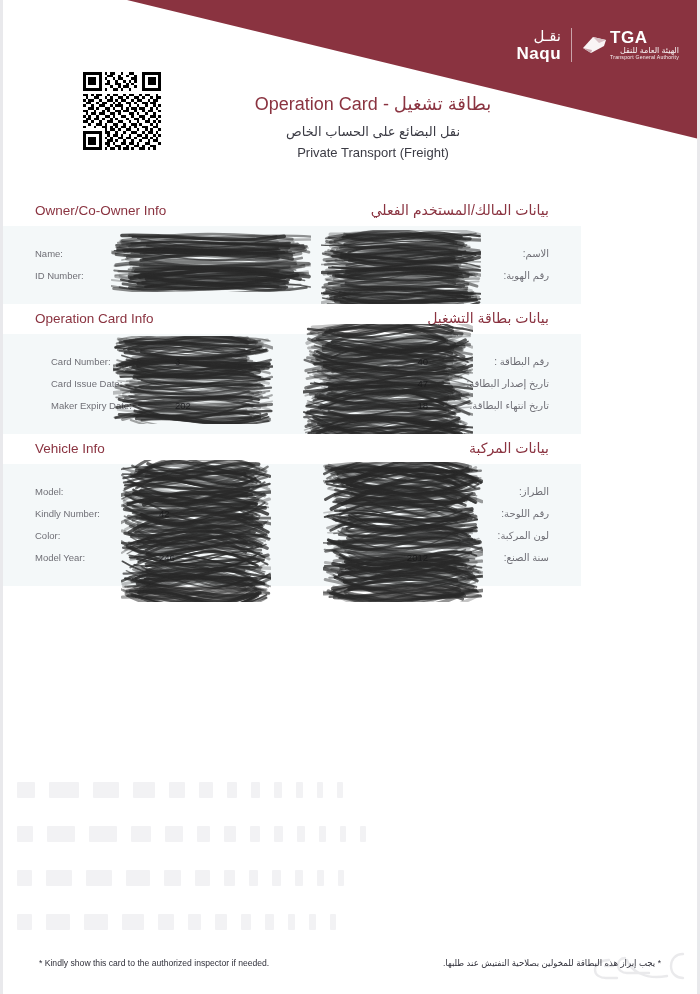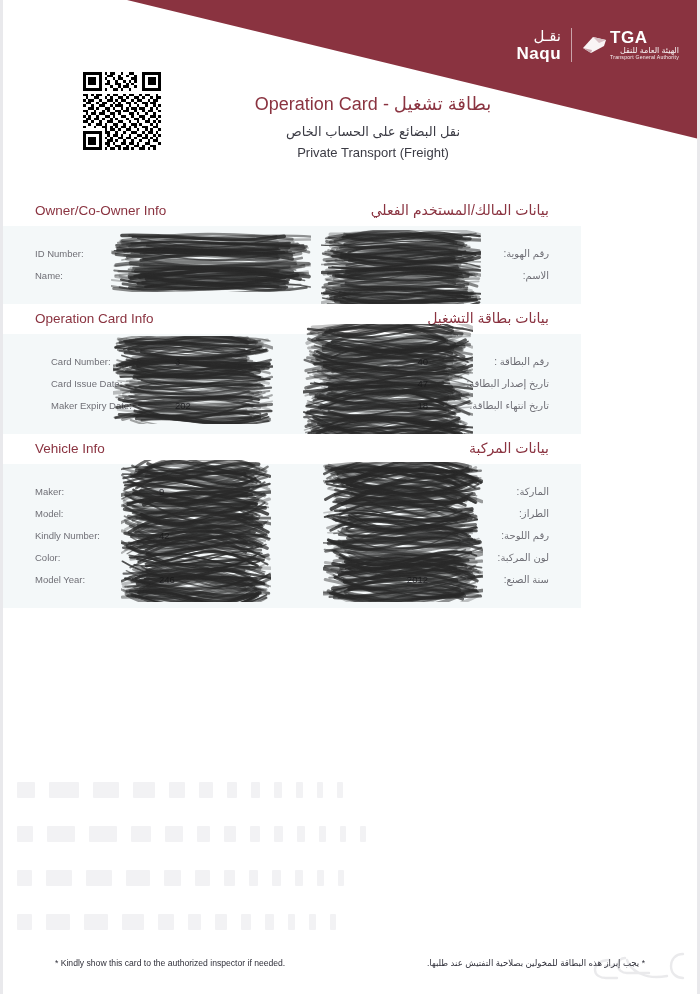--- a/index.html
+++ b/index.html
@@ -238,21 +238,21 @@
   }
 
   
   .footer {
     position: absolute;
     left: 0;
     bottom: 26px;
     width: 694px;
     display: flex;
     justify-content: space-between;
-    padding: 0 52px;
+    padding: 0 36px;
     box-sizing: border-box;
     z-index: 3;
   }
   .footer .en {
     font-size: 8.6px;
     color: #30303a;
   }
   .footer .ar {
     font-size: 8.6px;
     color: #30303a;
@@ -600,30 +600,30 @@
   </div>
 
   <div class="sections" id="sections-root">
       <div class="section">
         <div class="section-head">
           <span class="en">Owner/Co-Owner Info</span>
           <span class="ar">بيانات المالك/المستخدم الفعلي</span>
         </div>
         <div class="section-body" style="position: relative;">
           <div class="row">
+            <span class="lbl-en">Name:</span>
+            <span class="val-en"></span>
+            <span class="val-ar"></span>
+            <span class="lbl-ar">الاسم:</span>
+          </div>
+          <div class="row">
             <span class="lbl-en">ID Number:</span>
             <span class="val-en"></span>
             <span class="val-ar"></span>
             <span class="lbl-ar">رقم الهوية:</span>
-          </div>
-          <div class="row">
-            <span class="lbl-en">Name:</span>
-            <span class="val-en"></span>
-            <span class="val-ar"></span>
-            <span class="lbl-ar">الاسم:</span>
           </div>
           <div class="redact" style="left: 108px; top: 6px;">
             <svg width="200" height="60" viewBox="0 0 200 60">
               <path d="M16.6,24.9 C76.6,15.4 107.2,25.4 167.2,26.1" stroke="#1a1a1a" stroke-width="3.43" fill="none" opacity="0.66" stroke-linecap="round"></path>
               <path d="M34.4,44.5 C94.4,57.6 126.7,54.2 186.7,43.0" stroke="#1a1a1a" stroke-width="3.67" fill="none" opacity="0.84" stroke-linecap="round"></path>
               <path d="M2.8,56.5 C62.8,63.5 113.5,64.3 173.5,56.7" stroke="#1a1a1a" stroke-width="3.06" fill="none" opacity="0.55" stroke-linecap="round"></path>
               <path d="M10.2,47.6 C70.2,61.0 117.8,57.8 177.8,47.9" stroke="#1a1a1a" stroke-width="2.41" fill="none" opacity="0.80" stroke-linecap="round"></path>
               <path d="M23.6,44.5 C83.6,48.2 111.1,57.5 171.1,46.0" stroke="#1a1a1a" stroke-width="2.71" fill="none" opacity="0.77" stroke-linecap="round"></path>
               <path d="M0.8,47.9 C60.8,56.0 114.4,44.7 174.4,49.2" stroke="#1a1a1a" stroke-width="1.97" fill="none" opacity="0.29" stroke-linecap="round"></path>
               <path d="M26.4,56.4 C86.4,49.5 121.8,57.1 181.8,55.2" stroke="#1a1a1a" stroke-width="1.57" fill="none" opacity="0.31" stroke-linecap="round"></path>
@@ -1193,26 +1193,20 @@
           </div>
         </div>
       </div>
       <div class="section">
         <div class="section-head">
           <span class="en">Vehicle Info</span>
           <span class="ar">بيانات المركبة</span>
         </div>
         <div class="section-body" style="position: relative;">
           <div class="row">
-            <span class="lbl-en">Maker:</span>
-            <span class="val-en">9</span>
-            <span class="val-ar"></span>
-            <span class="lbl-ar">الماركة:</span>
-          </div>
-          <div class="row">
             <span class="lbl-en">Model:</span>
             <span class="val-en"></span>
             <span class="val-ar"></span>
             <span class="lbl-ar">الطراز:</span>
           </div>
           <div class="row">
             <span class="lbl-en">Kindly Number:</span>
             <span class="val-en">42</span>
             <span class="val-ar"></span>
             <span class="lbl-ar">رقم اللوحة:</span>

